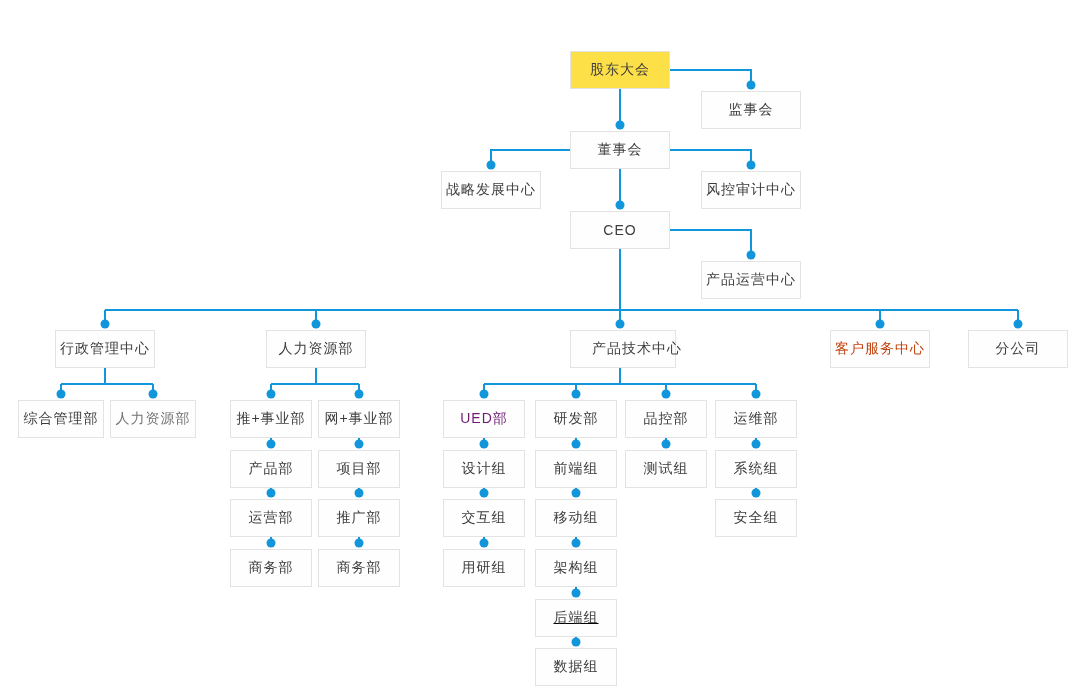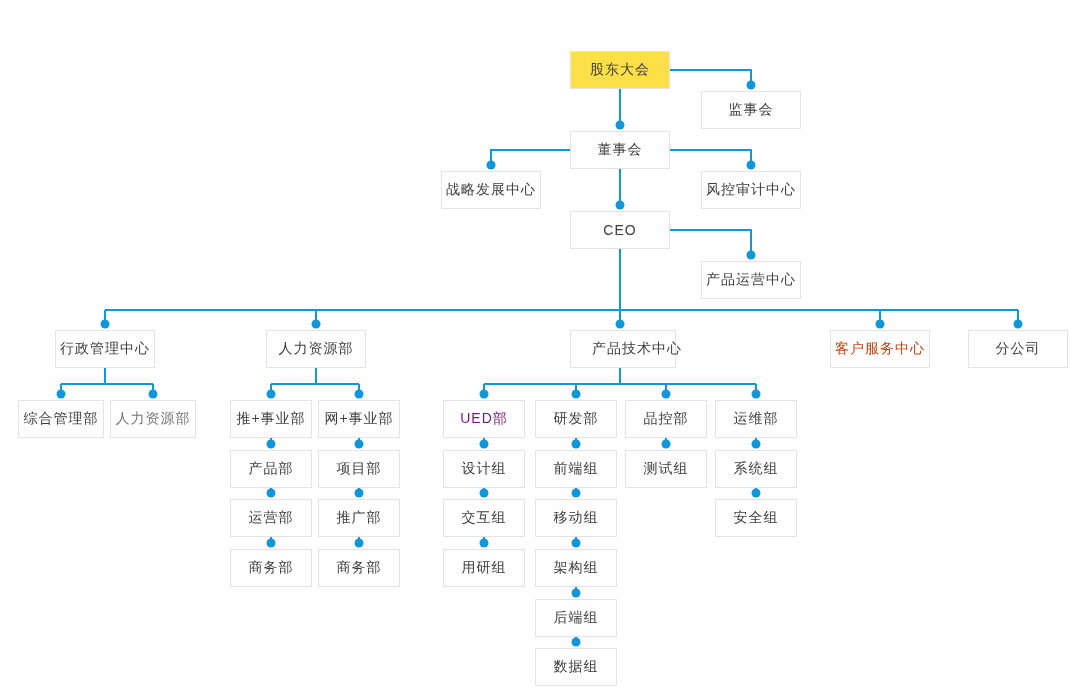--- a/index.html
+++ b/index.html
@@ -209,21 +209,21 @@
       </div>
       <div class="org-box" style="left: 535px; top: 450px; width: 82px; height: 38px; background: rgb(254, 254, 254); border-color: rgb(227, 227, 227);">
         <span style="color: rgb(61, 61, 61);">前端组</span>
       </div>
       <div class="org-box" style="left: 535px; top: 499px; width: 82px; height: 38px; background: rgb(254, 254, 254); border-color: rgb(227, 227, 227);">
         <span style="color: rgb(61, 61, 61);">移动组</span>
       </div>
       <div class="org-box" style="left: 535px; top: 549px; width: 82px; height: 38px; background: rgb(254, 254, 254); border-color: rgb(227, 227, 227);">
         <span style="color: rgb(61, 61, 61);">架构组</span>
       </div>
-      <div class="org-box" style="left: 535px; top: 599px; width: 82px; height: 38px; background: rgb(254, 254, 254); border-color: rgb(227, 227, 227);">
+      <div class="org-box" style="left: 535px; top: 599px; width: 82px; height: 38px; background: rgb(254, 254, 254); border-color: rgb(227, 227, 227); text-decoration: underline;">
         <span style="color: rgb(61, 61, 61);">后端组</span>
       </div>
       <div class="org-box" style="left: 535px; top: 648px; width: 82px; height: 38px; background: rgb(254, 254, 254); border-color: rgb(227, 227, 227);">
         <span style="color: rgb(61, 61, 61);">数据组</span>
       </div>
       <div class="org-box" style="left: 625px; top: 400px; width: 82px; height: 38px; background: rgb(254, 254, 254); border-color: rgb(227, 227, 227);">
         <span style="color: rgb(61, 61, 61);">品控部</span>
       </div>
       <div class="org-box" style="left: 625px; top: 450px; width: 82px; height: 38px; background: rgb(254, 254, 254); border-color: rgb(227, 227, 227);">
         <span style="color: rgb(61, 61, 61);">测试组</span>

